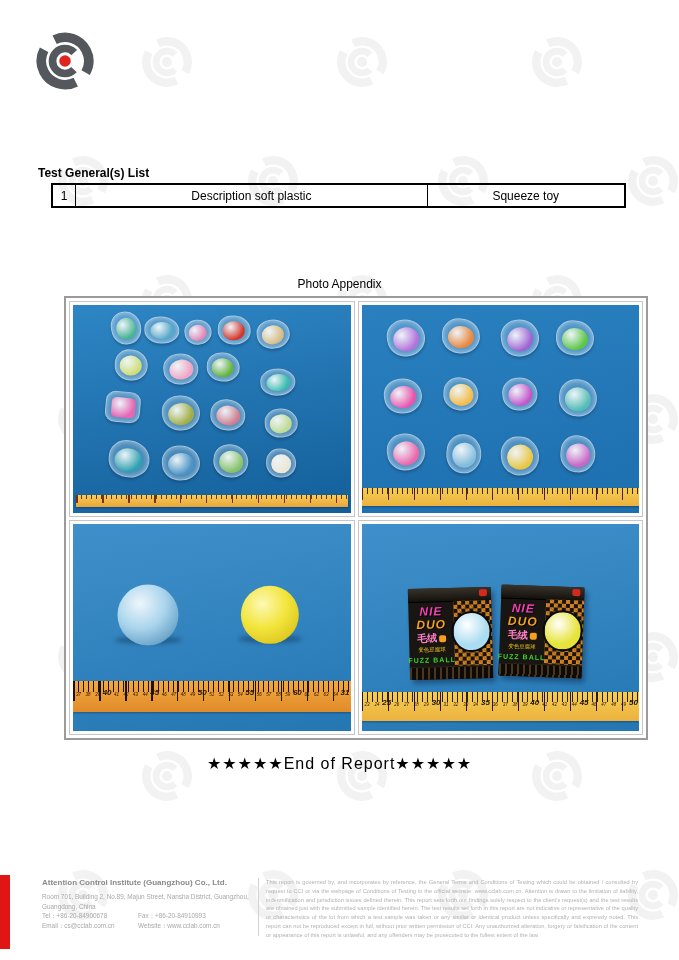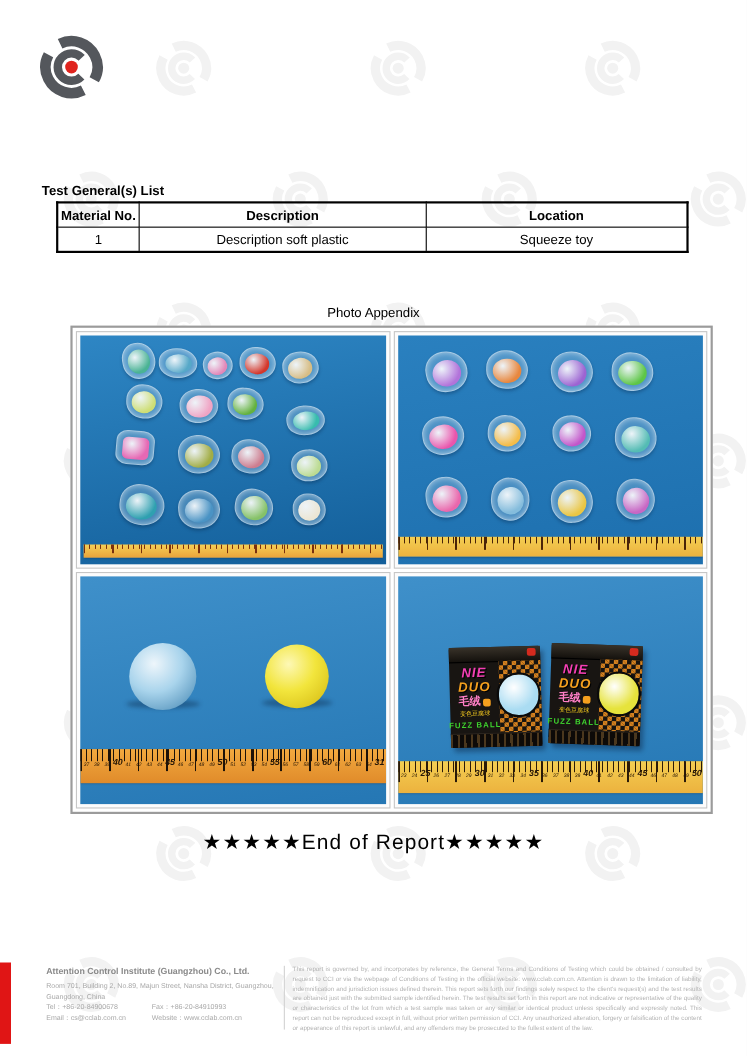--- a/index.html
+++ b/index.html
@@ -18,21 +18,21 @@
                   font-size:12px;text-align:center;border:2px solid #000;}
   table.materials th,table.materials td{border:1px solid #000;height:21px;padding:0;font-weight:normal;}
   table.materials th{font-weight:bold;}
   .col-mat{width:13%;} .col-desc{width:45.5%;} .col-loc{width:41.5%;}
   .photo-appendix{position:absolute;top:277px;left:0;right:0;text-align:center;font-size:12px;}
   .photo-frame{position:absolute;left:64px;top:296px;width:574px;height:434px;border:2px solid #9b9b9b;
                background:#fff;padding:3px;display:grid;grid-template-columns:1fr 1fr;
                grid-template-rows:1fr 1fr;gap:3px;}
   .photo{position:relative;border:1px solid #c6c6c6;background:#fcfcfc;padding:3px;}
   .photo-inner{position:relative;width:100%;height:100%;overflow:hidden;}
-  .end-line{position:absolute;top:754px;left:0;right:0;text-align:center;font-size:19px;letter-spacing:1px;}
+  .end-line{position:absolute;top:754px;left:0;right:0;text-align:center;font-size:16px;letter-spacing:1px;}
   .footer-redbar{position:absolute;left:0;top:875px;width:10px;height:74px;}
   .footer-company{position:absolute;left:42px;top:878px;width:214px;}
   .company-name{font-size:8px;font-weight:bold;color:#8a8a8a;}
   .company-addr{margin-top:5px;font-size:6.4px;color:#a8a8a8;line-height:1.5;}
   .contact-row{display:flex;font-size:6.4px;color:#a8a8a8;line-height:1.5;}
   .contact-row .c1{width:96px;}
   .footer-divider{position:absolute;left:258px;top:878px;width:1px;height:58px;background:#d2d2d2;}
   .footer-legal{position:absolute;left:266px;top:878px;width:372px;font-size:5.7px;color:#b2b2b2;
                 text-align:justify;line-height:1.55;}
   
@@ -329,25 +329,20 @@
     </g>
     <circle cx="50" cy="50" r="9" fill="#e0241e"></circle>
   </svg></div>
 
 
 
   <div class="section-heading">Test General(s) List</div>
 
   <table class="materials">
     <tbody>
-        <tr>
-      <th class="col-mat">Material No.</th>
-      <th class="col-desc">Description</th>
-      <th class="col-loc">Location</th>
-    </tr>
     <tr>
       <td>1</td>
       <td>Description soft plastic</td>
       <td>Squeeze toy</td>
     </tr>
   </tbody>
     </table>
 
   <div class="photo-appendix">Photo Appendix</div>
 

